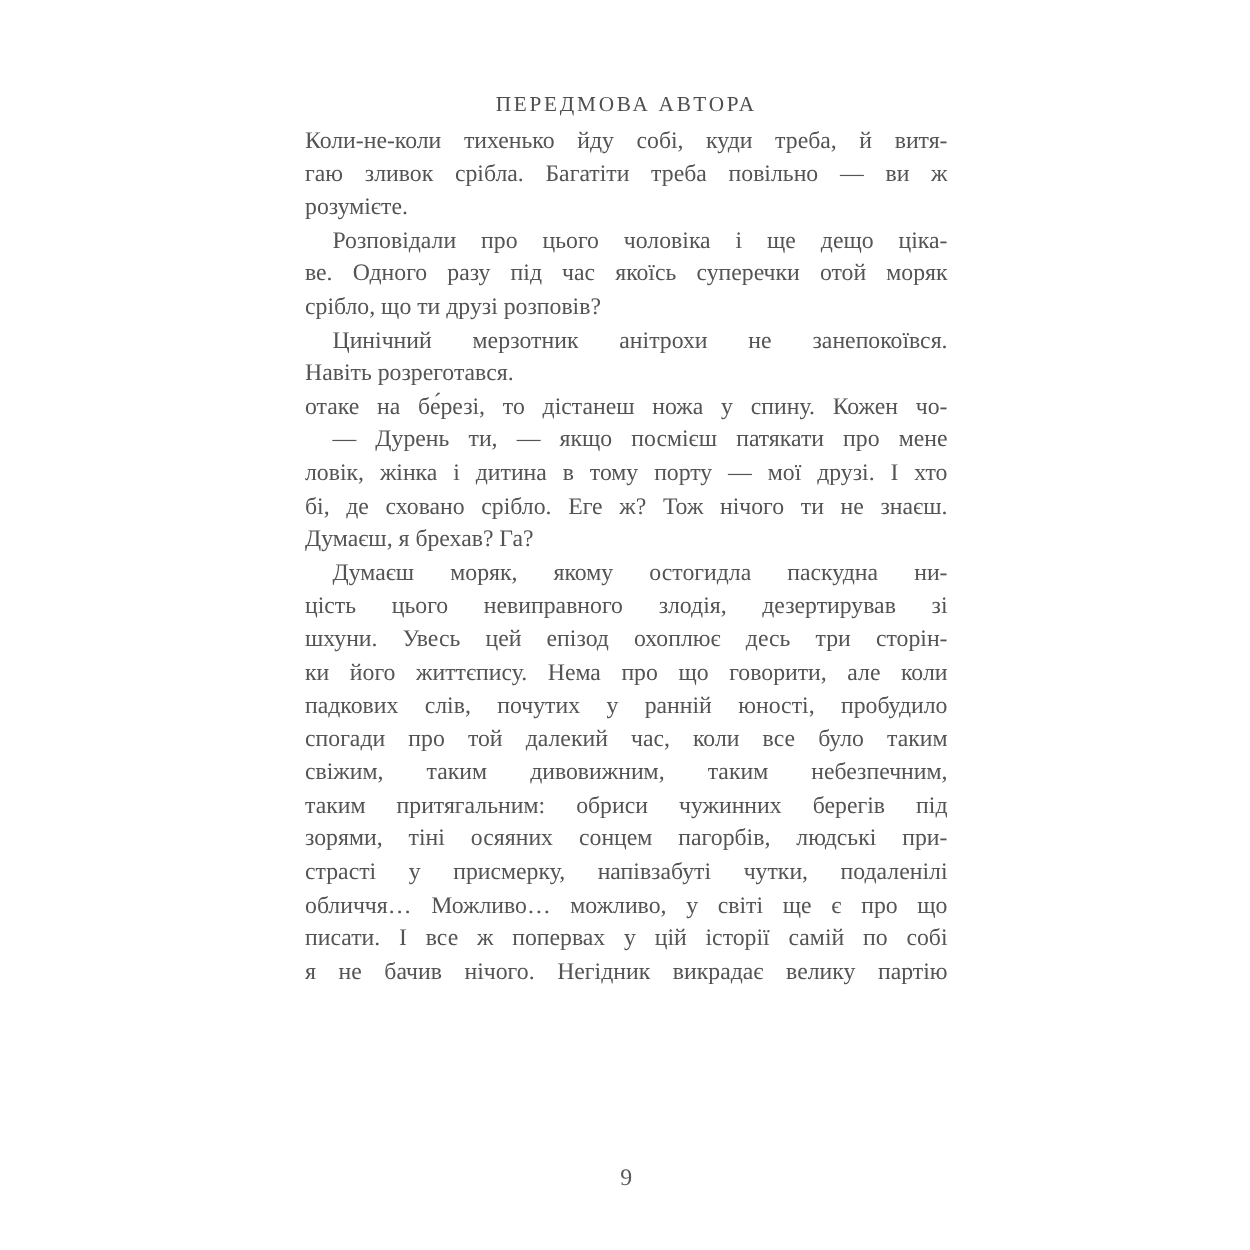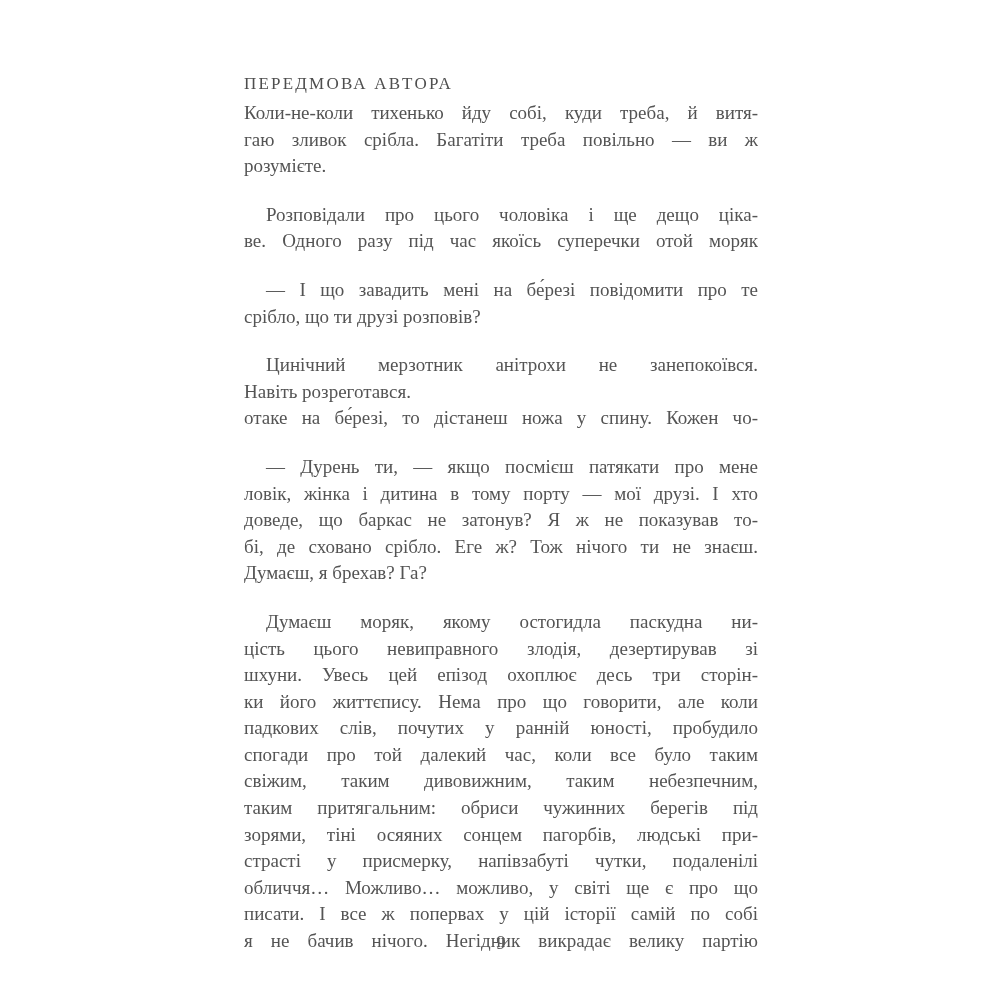--- a/index.html
+++ b/index.html
@@ -14,20 +14,21 @@
     background: #ffffff;
     font-family: "Liberation Serif", "DejaVu Serif", serif;
     color: #545454;
     overflow: hidden;
   }
   .chapter-title {
     position: absolute;
     top: 74px;
     left: 244px;
     width: 514px;
+    text-align: center;
     font-size: 17px;
     letter-spacing: 2.2px;
     color: #4e4e4e;
     white-space: nowrap;
   }
   .text-block {
     position: absolute;
     top: 100px;
     left: 244px;
     width: 514px;
@@ -39,21 +40,20 @@
     text-align-last: justify;
     -moz-text-align-last: justify;
     white-space: normal;
   }
   .line.para-end {
     text-align-last: left;
     -moz-text-align-last: left;
   }
   .line.indent {
     text-indent: 22px;
-    margin-top: 22px;
   }
   .page-number {
     position: absolute;
     top: 932px;
     left: 244px;
     width: 514px;
     text-align: center;
     font-size: 19px;
     color: #5a5a5a;
   }
@@ -63,28 +63,26 @@
 
 <div class="page">
   <div class="chapter-title">ПЕРЕДМОВА АВТОРА</div>
 
   <div class="text-block">
       <div class="line">Коли-не-коли тихенько йду собі, куди треба, й витя-</div>
       <div class="line">гаю зливок срібла. Багатіти треба повільно — ви ж</div>
       <div class="line para-end">розумієте.</div>
       <div class="line indent">Розповідали про цього чоловіка і ще дещо ціка-</div>
       <div class="line">ве. Одного разу під час якоїсь суперечки отой моряк</div>
-      <div class="line indent">— І що завадить мені на бе́резі повідомити про те</div>
       <div class="line para-end">срібло, що ти друзі розповів?</div>
       <div class="line indent">Цинічний мерзотник анітрохи не занепокоївся.</div>
       <div class="line para-end">Навіть розреготався.</div>
       <div class="line">отаке на бе́резі, то дістанеш ножа у спину. Кожен чо-</div>
       <div class="line indent">— Дурень ти, — якщо посмієш патякати про мене</div>
       <div class="line">ловік, жінка і дитина в тому порту — мої друзі. І хто</div>
-      <div class="line">доведе, що баркас не затонув? Я ж не показував то-</div>
       <div class="line">бі, де сховано срібло. Еге ж? Тож нічого ти не знаєш.</div>
       <div class="line para-end">Думаєш, я брехав? Га?</div>
       <div class="line indent">Думаєш моряк, якому остогидла паскудна ни-</div>
       <div class="line">цість цього невиправного злодія, дезертирував зі</div>
       <div class="line">шхуни. Увесь цей епізод охоплює десь три сторін-</div>
       <div class="line">ки його життєпису. Нема про що говорити, але коли</div>
       <div class="line">падкових слів, почутих у ранній юності, пробудило</div>
       <div class="line">спогади про той далекий час, коли все було таким</div>
       <div class="line">свіжим, таким дивовижним, таким небезпечним,</div>
       <div class="line">таким притягальним: обриси чужинних берегів під</div>

